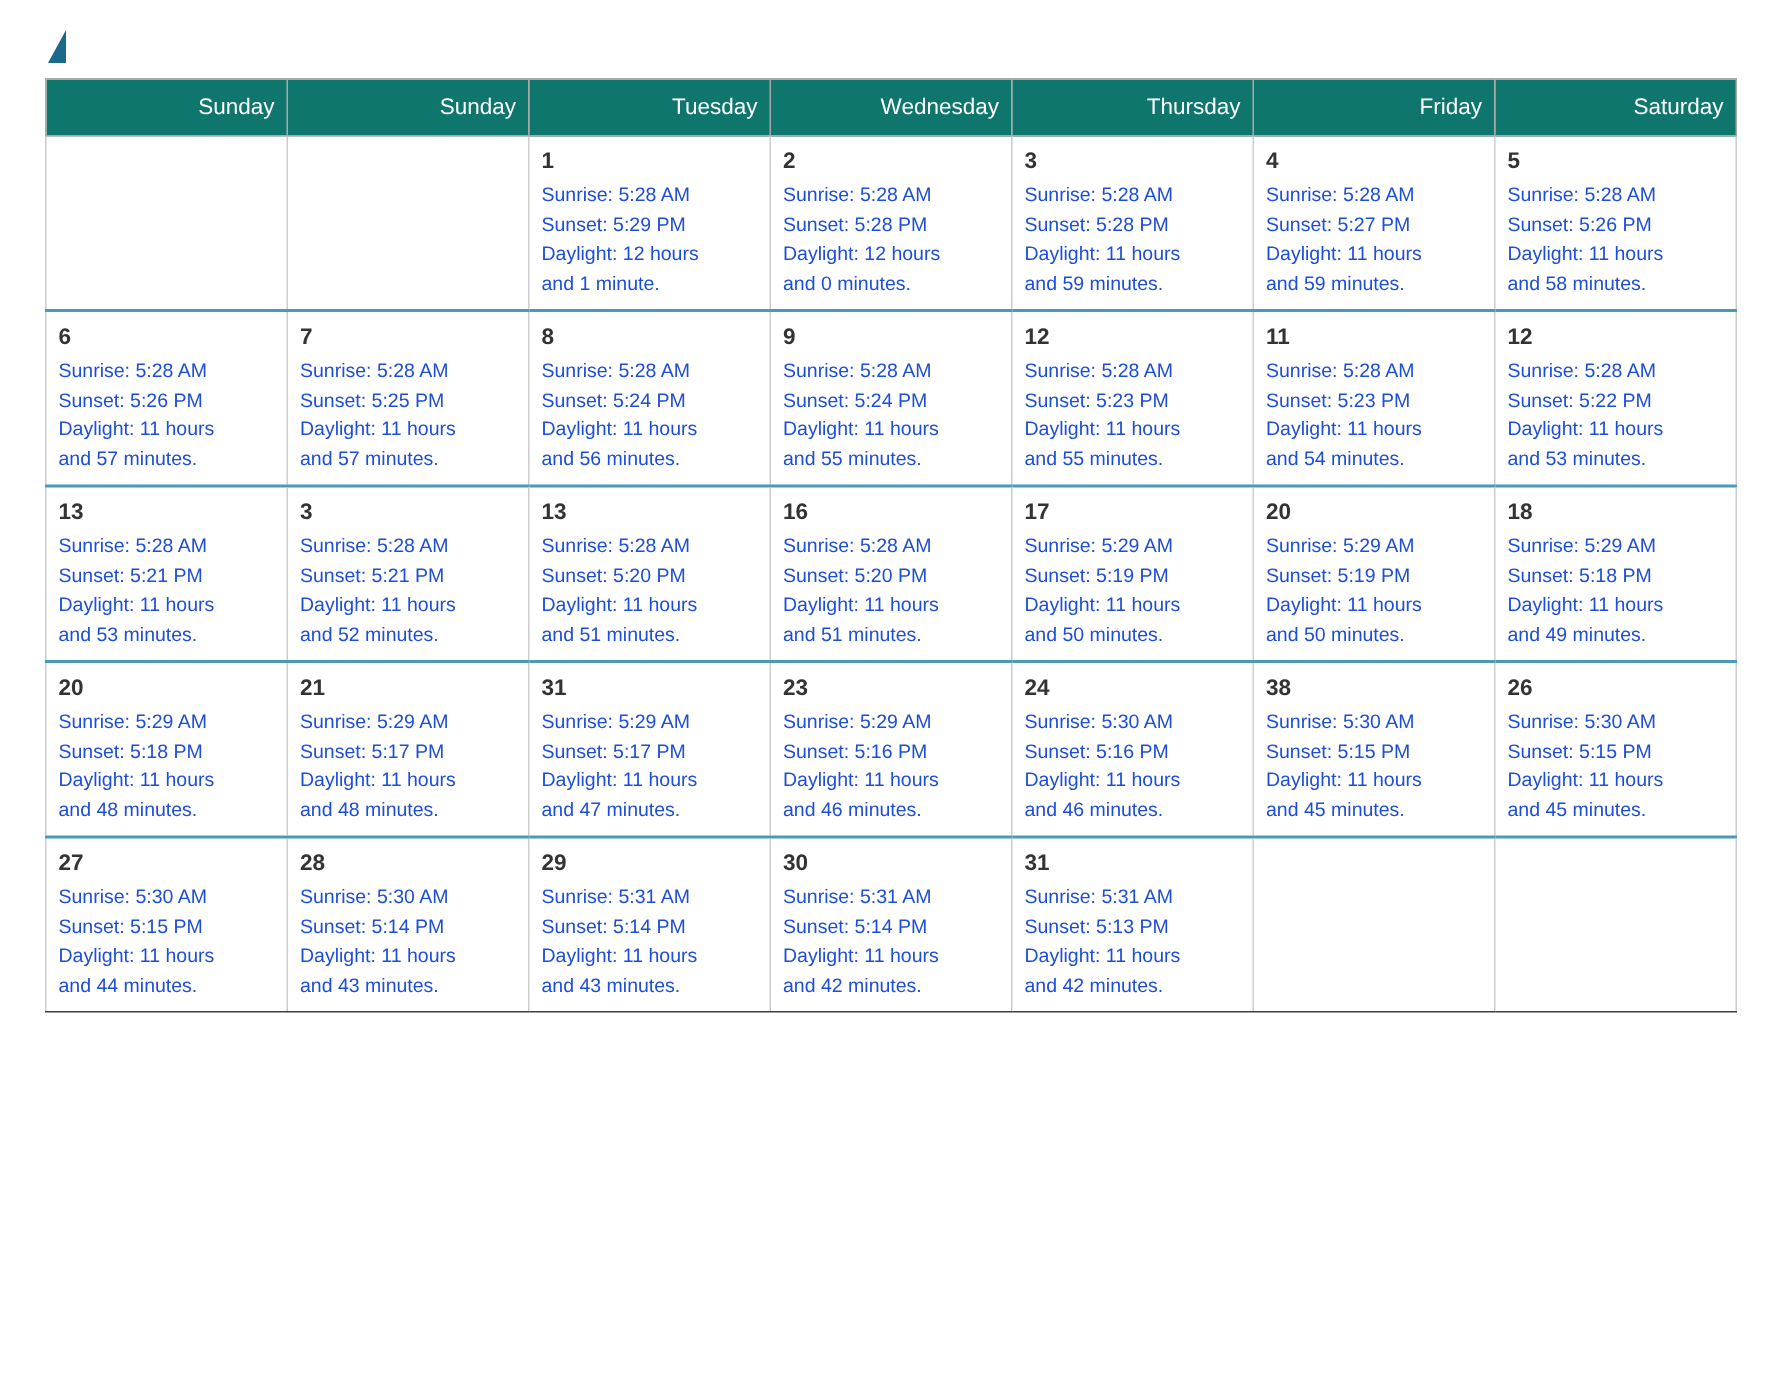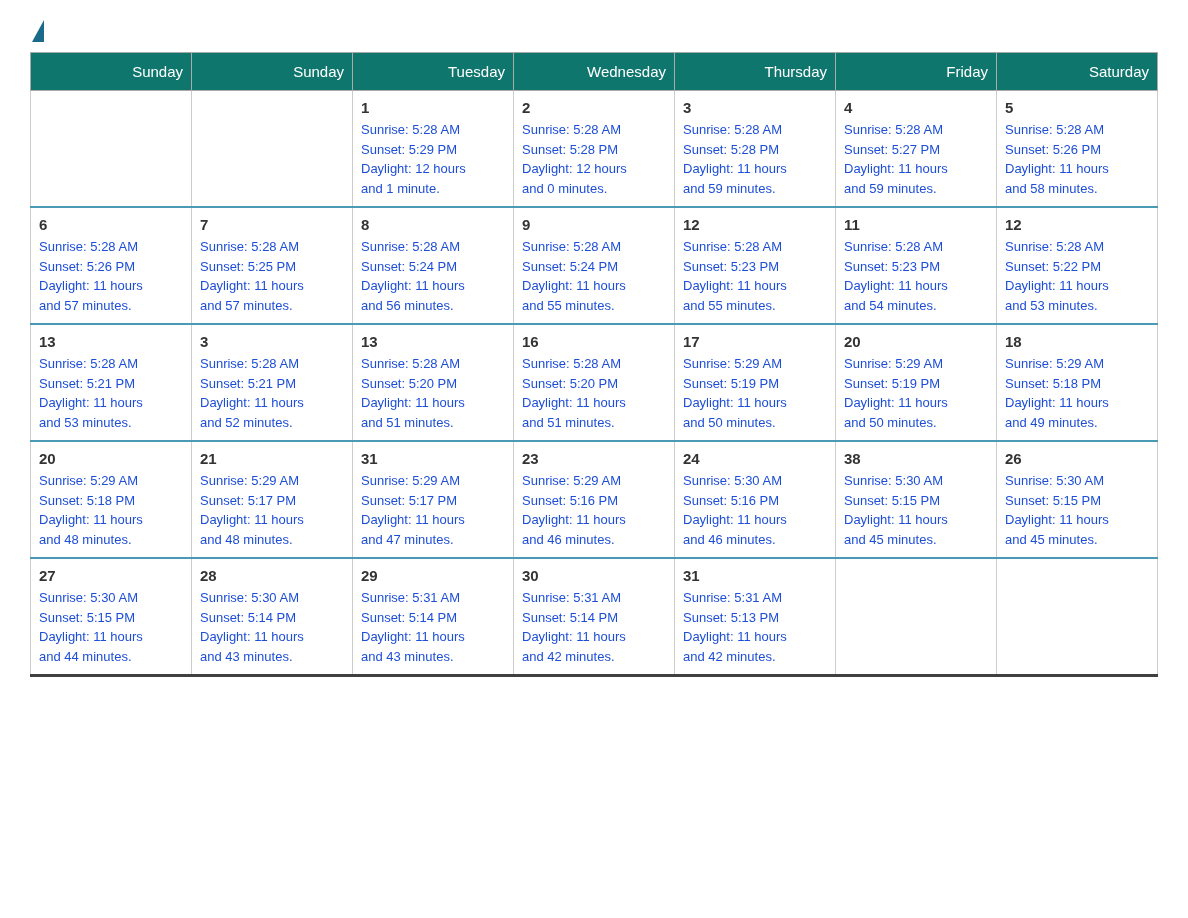--- a/index.html
+++ b/index.html
@@ -91,21 +91,21 @@
       color: #1d4ed8;
       line-height: 1.5;
     }
     .empty-cell {
       background: #ffffff;
     }
     .calendar tr td {
       border-bottom: 2px solid #4a9ab5;
     }
     .calendar tr:last-child td {
-      border-bottom: 3px solid #404040;
+      border-bottom: 1px solid #404040;
     }
   </style>
 </head>
 <body>
 
 <div class="header">
   <div class="logo-container">
     <div class="logo-text">
       <span class="logo-general"></span>
       <span class="logo-triangle"></span>

